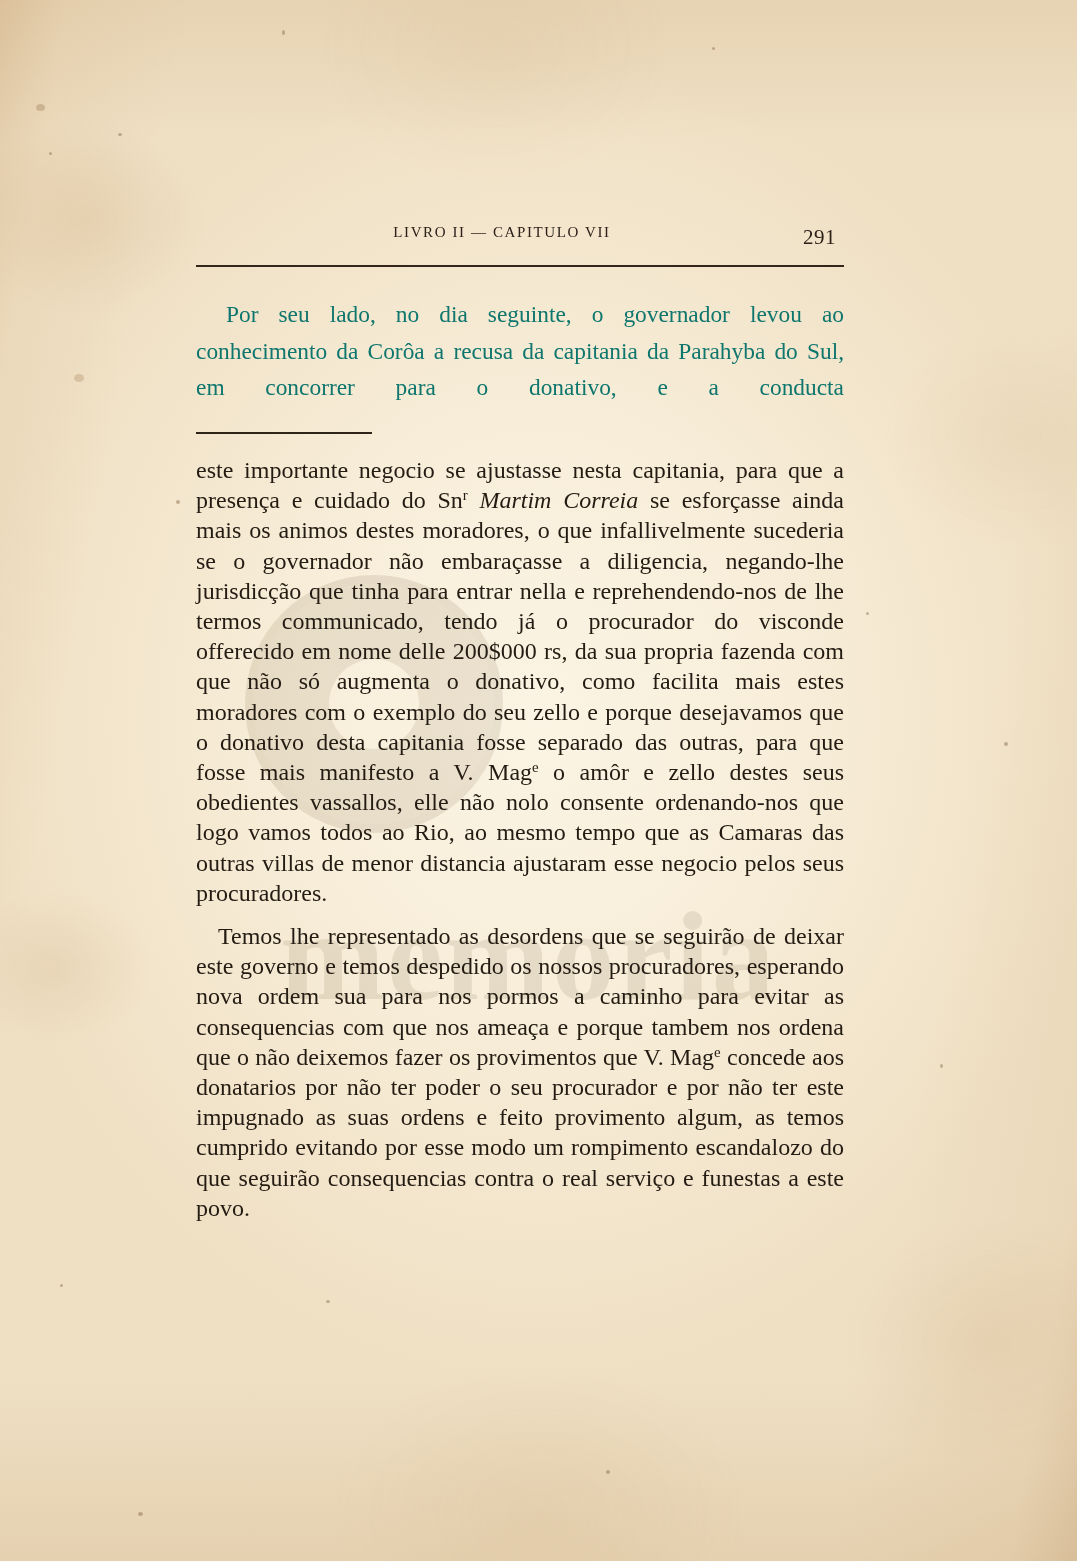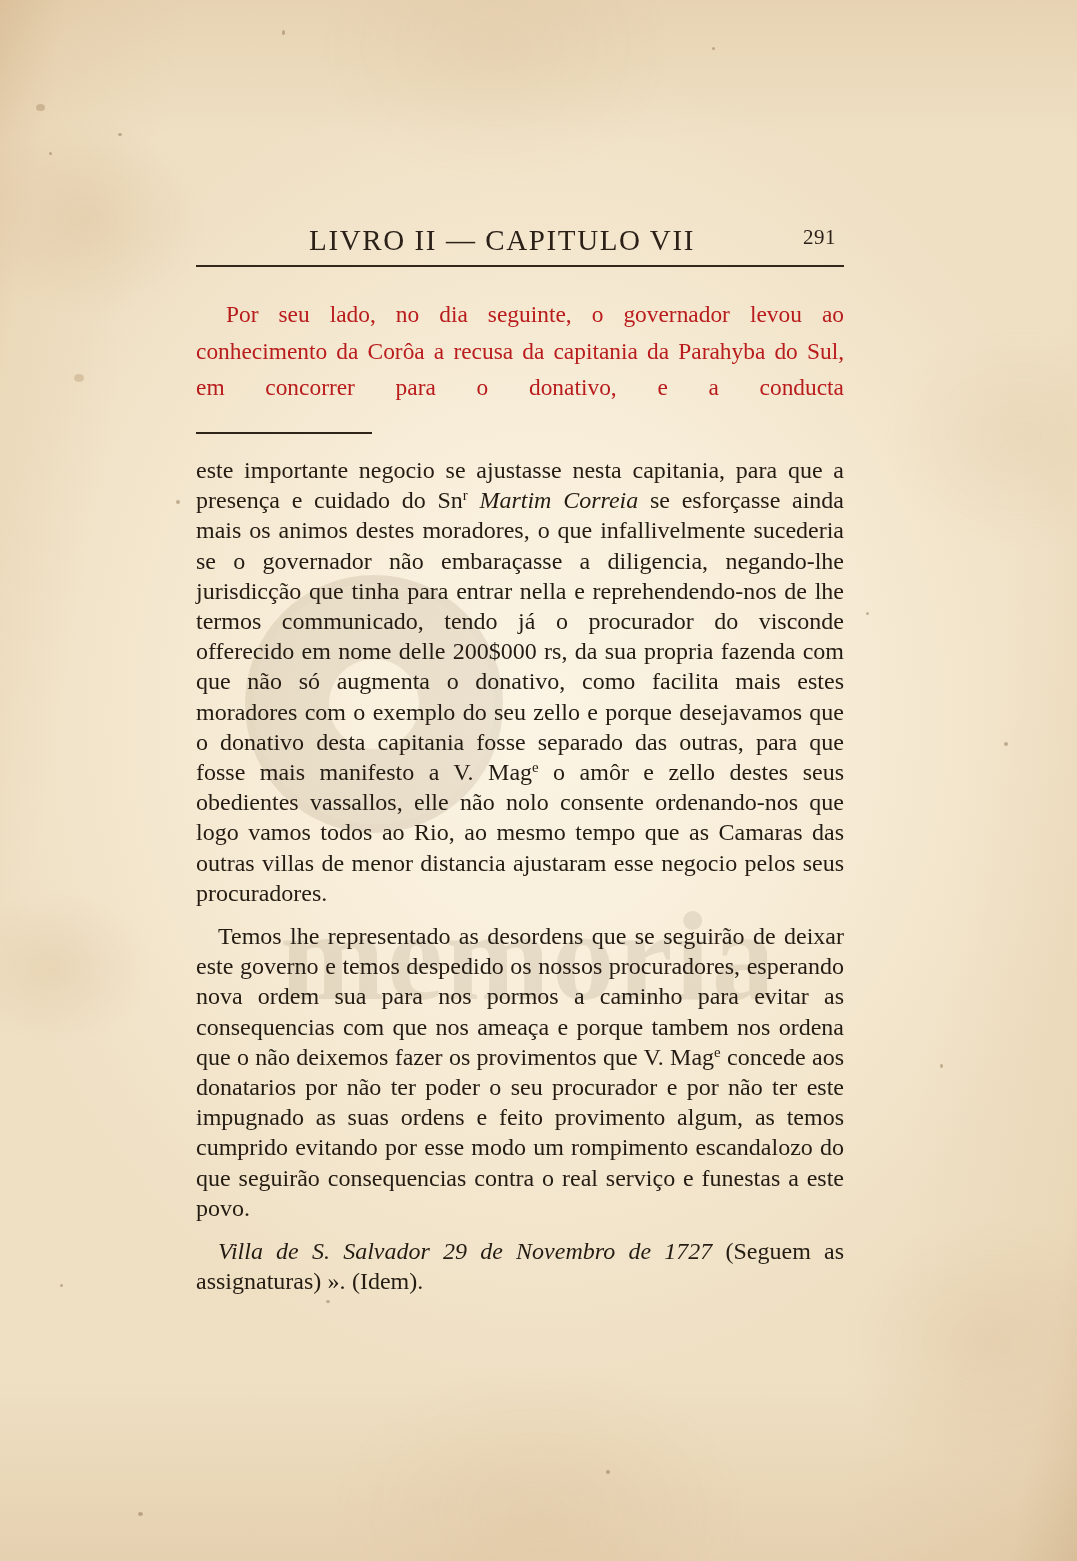--- a/index.html
+++ b/index.html
@@ -94,21 +94,21 @@
     top: 224px;
     width: 648px;
     height: 34px;
   }
   .header-title {
     position: absolute;
     left: 0;
     right: 10px;
     top: 0;
     text-align: center;
-    font-size: 29px;
+    font-size: 15px;
     letter-spacing: 1.6px;
     color: #2b2118;
     white-space: nowrap;
     text-indent: -26px;
   }
   .header-folio {
     position: absolute;
     right: 8px;
     top: 1px;
     font-size: 21px;
@@ -130,21 +130,21 @@
     left: 196px;
     top: 296px;
     width: 648px;
   }
   .body-para {
     margin: 0;
     text-align: justify;
     text-align-last: justify;
     font-size: 23.4px;
     line-height: 36.5px;
-    color: #b91c1c;
+    color: #0f766e;
     text-indent: 30px;
     word-spacing: 0.5px;
   }
 
   
   .note-rule {
     position: absolute;
     left: 196px;
     top: 432px;
     width: 176px;
@@ -224,17 +224,16 @@
 
   <div class="note-rule"></div>
 
   <div class="note-block">
 
     <p class="note-para"><span>este importante negocio se ajustasse nesta capitania, para que a presença e cuidado do Sn</span><sup class="abbr">r</sup> <span class="it">Martim Correia</span> <span>se esforçasse ainda mais os animos destes moradores, o que infallivelmente sucederia se o governador não embaraçasse a diligencia, negando-lhe jurisdicção que tinha para entrar nella e reprehendendo-nos de lhe termos communicado, tendo já o procurador do visconde offerecido em nome delle 200$000 rs, da sua propria fazenda com que não só augmenta o donativo, como facilita mais estes moradores com o exemplo do seu zello e porque desejavamos que o donativo desta capitania fosse separado das outras, para que fosse mais manifesto a V. Mag</span><sup class="abbr">e</sup> <span>o amôr e zello destes seus obedientes vassallos, elle não nolo consente ordenando-nos que logo vamos todos ao Rio, ao mesmo tempo que as Camaras das outras villas de menor distancia ajustaram esse negocio pelos seus procuradores.</span></p>
 
     <p class="note-para indent"><span>Temos lhe representado as desordens que se seguirão de deixar este governo e temos despedido os nossos procuradores, esperando nova ordem sua para nos pormos a caminho para evitar as consequencias com que nos ameaça e porque tambem nos ordena que o não deixemos fazer os provimentos que V. Mag</span><sup class="abbr">e</sup> <span>concede aos donatarios por não ter poder o seu procurador e por não ter este impugnado as suas ordens e feito provimento algum, as temos cumprido evitando por esse modo um rompimento escandalozo do que seguirão consequencias contra o real serviço e funestas a este povo.</span></p>
 
 
-    <p class="note-para indent last-justify"><span class="it">Villa de S. Salvador 29 de Novembro de 1727</span> <span>(Seguem as assignaturas) ». (Idem).</span></p>
 
   </div>
 
 </div>
 
 </body></html>

